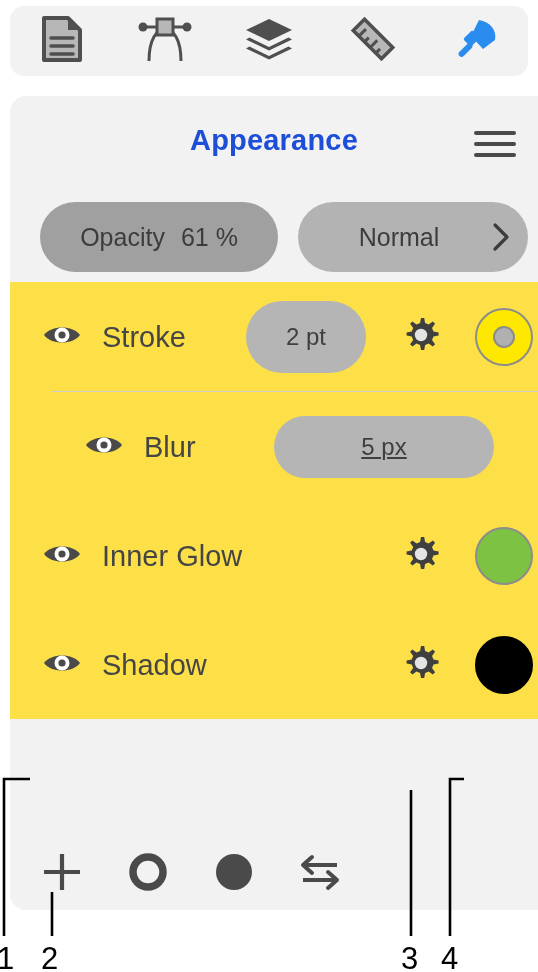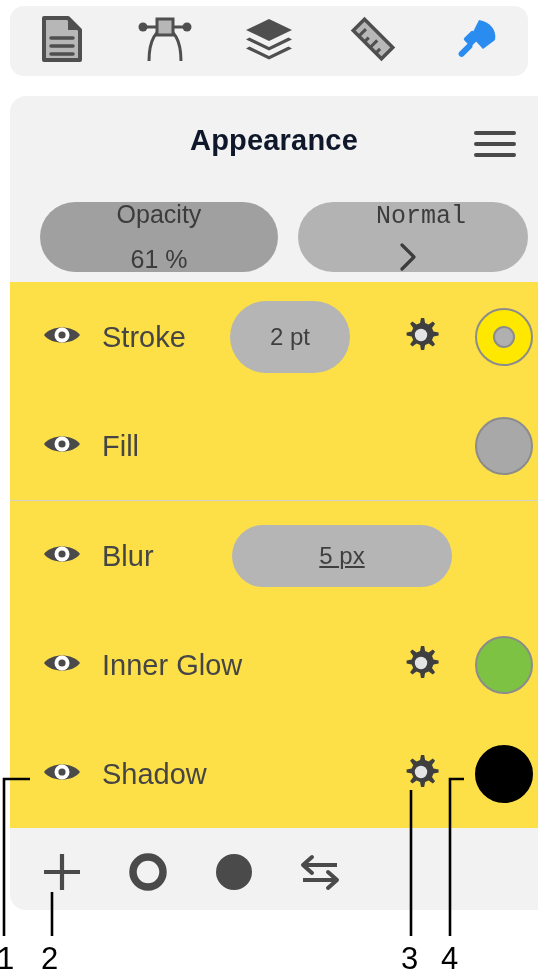--- a/index.html
+++ b/index.html
@@ -54,21 +54,21 @@
     position: relative;
   }
   .panel-title {
     position: absolute;
     left: 0;
     right: 0;
     top: 28px;
     text-align: center;
     font-size: 29px;
     font-weight: bold;
-    color: #0f172a;
+    color: #1d4ed8;
     letter-spacing: .2px;
   }
   .hamburger {
     position: absolute;
     right: 22px;
     top: 32px;
     width: 42px;
     height: 32px;
     display: flex;
     flex-direction: column;
@@ -89,62 +89,60 @@
     position: relative;
   }
   .pill {
     position: absolute;
     display: flex;
     align-items: center;
     justify-content: center;
     border-radius: 40px;
     box-sizing: border-box;
     color: #3c3c3c;
-    flex-direction: column;
   }
   .opacity-pill {
     left: 30px;
     top: 10px;
     width: 238px;
     height: 70px;
     background: #a0a0a0;
     font-size: 25px;
     gap: 16px;
   }
   .blend-pill {
     left: 288px;
     top: 10px;
     width: 230px;
     height: 70px;
     background: #b3b3b3;
     font-size: 25px;
   }
   .blend-pill .blend-label {
     flex: 1;
-    text-align: right;
+    text-align: center;
     padding-left: 16px;
-    font-family: Liberation Mono, monospace;
   }
   .chev {
     width: 34px;
     display: flex;
     align-items: center;
     justify-content: center;
     padding-right: 10px;
   }
 
   
   .prop-list { background: #fde047; }
   .prop-row {
     position: relative;
     height: 109px;
     display: flex;
     align-items: center;
   }
-  .prop-row.divider-top { border-top: 1px solid #cfcfcf; }
+  .prop-row.divider-top { border-top: 1px solid #cfcfcf; margin-left: 42px; }
 
   .eye {
     position: absolute;
     left: 32px;
     top: 50%;
     transform: translateY(-50%);
   }
   .prop-label {
     position: absolute;
     left: 92px;
@@ -158,21 +156,21 @@
     top: 50%;
     transform: translateY(-50%);
     background: #b5b5b5;
     border-radius: 40px;
     display: flex;
     align-items: center;
     justify-content: center;
     font-size: 24px;
     color: #3f3f3f;
   }
-  .value-pill.stroke-w { left: 220px; width: 120px; height: 72px; }
+  .value-pill.stroke-w { left: 236px; width: 120px; height: 72px; }
   .value-pill.blur-w   { left: 222px; width: 220px; height: 62px; text-decoration: underline; }
 
   .gear {
     position: absolute;
     left: 390px;
     top: 50%;
     transform: translateY(-50%);
   }
   .swatch {
     position: absolute;
@@ -343,31 +341,20 @@
       <span class="value-pill stroke-w">2 pt</span>
       <span class="gear">
         <svg width="42" height="42" viewBox="0 0 42 42">
           <path d="M21 4 l3.2 0 .9 5.1 3.6 1.5 4.1-3.1 2.3 2.3 -3.1 4.1 1.5 3.6 5.1 .9 0 3.2 -5.1 .9 -1.5 3.6 3.1 4.1 -2.3 2.3 -4.1-3.1 -3.6 1.5 -.9 5.1 -3.2 0 -.9-5.1 -3.6-1.5 -4.1 3.1 -2.3-2.3 3.1-4.1 -1.5-3.6 -5.1-.9 0-3.2 5.1-.9 1.5-3.6 -3.1-4.1 2.3-2.3 4.1 3.1 3.6-1.5 Z" fill="#3f3f3f"></path>
           <circle cx="21" cy="21" r="6.2" fill="#e4e4e4"></circle>
         </svg>
       </span>
       <span class="swatch ring" style="background:#ffe800"></span>
     </div>
 
-    <div class="prop-row">
-      <span class="eye">
-        <svg width="40" height="26" viewBox="0 0 40 26">
-          <path d="M2 13 C9 3 31 3 38 13 C31 23 9 23 2 13 Z" fill="#4a4a4a"></path>
-          <circle cx="20" cy="13" r="7.5" fill="#ffffff"></circle>
-          <circle cx="20" cy="13" r="3.6" fill="#4a4a4a"></circle>
-        </svg>
-      </span>
-      <span class="prop-label">Fill</span>
-      <span class="swatch" style="background:#a8a8a8"></span>
-    </div>
 
     <div class="prop-row divider-top">
       <span class="eye">
         <svg width="40" height="26" viewBox="0 0 40 26">
           <path d="M2 13 C9 3 31 3 38 13 C31 23 9 23 2 13 Z" fill="#4a4a4a"></path>
           <circle cx="20" cy="13" r="7.5" fill="#ffffff"></circle>
           <circle cx="20" cy="13" r="3.6" fill="#4a4a4a"></circle>
         </svg>
       </span>
       <span class="prop-label">Blur</span>

